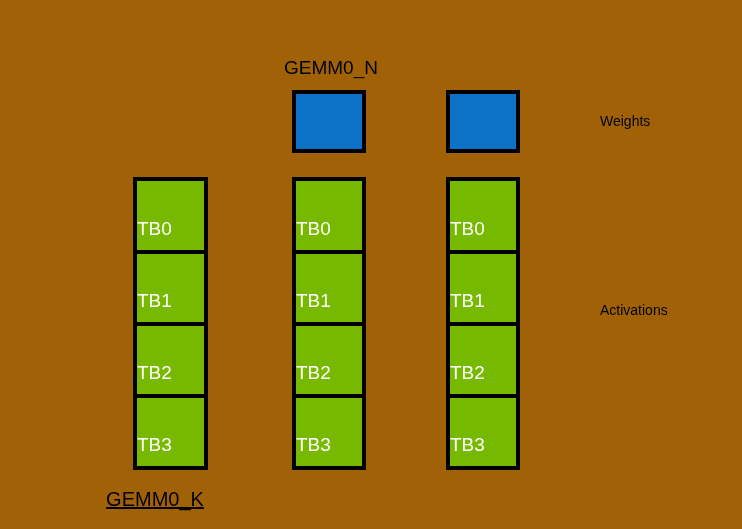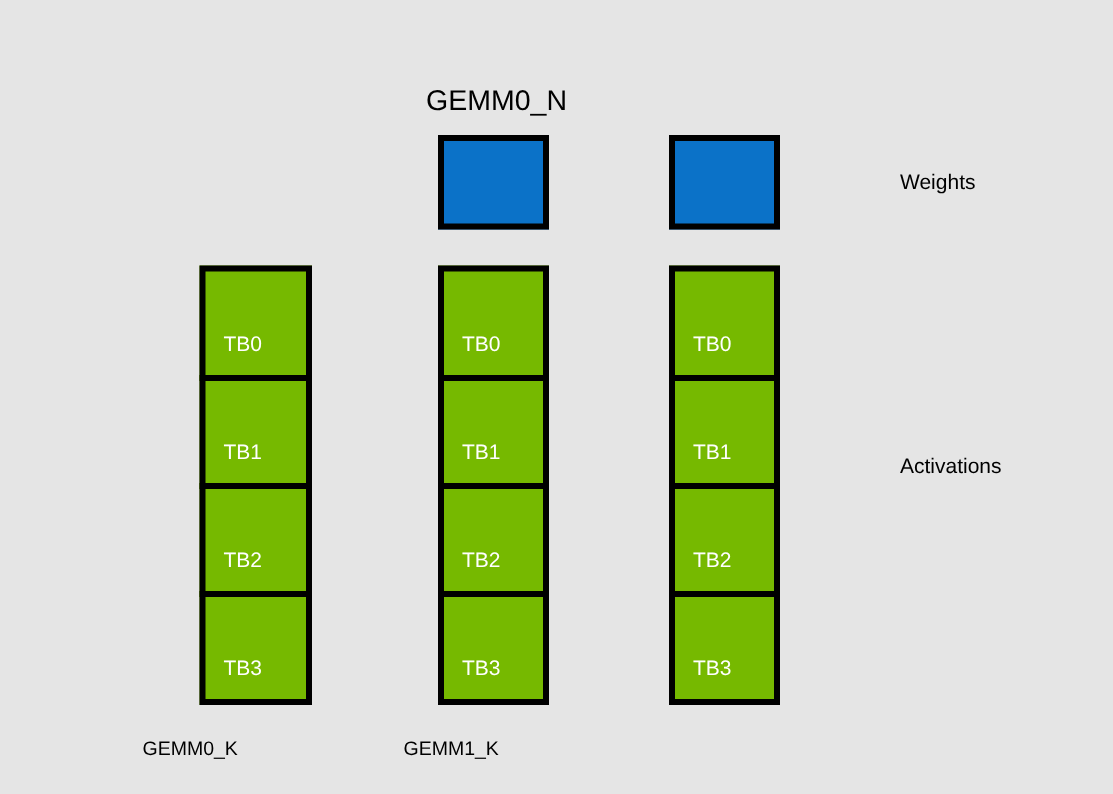--- a/index.html
+++ b/index.html
@@ -7,41 +7,42 @@
     padding: 0;
     background: #ffffff;
   }
   body {
     font-family: "Liberation Sans", sans-serif;
   }
   #canvas {
     position: relative;
     width: 742px;
     height: 529px;
-    background: #e5e5e5;
+    background: #a16207;
     overflow: hidden;
   }
   .label {
     position: absolute;
     color: #000000;
     font-size: 19px;
     line-height: 24px;
     white-space: pre;
     font-family: "Liberation Sans", sans-serif;
   }
   .label.center {
     text-align: center;
   }
   .col-label {
     position: absolute;
-    text-align: left;
+    text-align: center;
     color: #000000;
-    font-size: 13px;
+    font-size: 20px;
     line-height: 24px;
     white-space: pre;
+    text-decoration: underline;
   }
   .weight-box {
     position: absolute;
     border: 4px solid #000000;
     box-sizing: border-box;
   }
   .column {
     position: absolute;
     display: flex;
     flex-direction: column;
@@ -54,23 +55,22 @@
     margin-bottom: -4px;
     display: flex;
     align-items: center;
     justify-content: flex-start;
   }
   .cell:last-child {
     margin-bottom: 0;
   }
   .cell-text {
     color: #ffffff;
-    font-size: 14px;
+    font-size: 19px;
     line-height: 20px;
-    padding-left: 12px;
     white-space: pre;
     margin-top: 26px;
   }
   .side-label {
     position: absolute;
     color: #000000;
     font-size: 14px;
     line-height: 23px;
     white-space: pre;
   }
@@ -135,15 +135,14 @@
     <div class="cell" style="height:76px; background:#76b900;">
       <span class="cell-text">TB2</span>
     </div>
     <div class="cell" style="height:76px; background:#76b900;">
       <span class="cell-text">TB3</span>
     </div>
   </div>
 
   <div class="col-label" style="left:95px; top:487px; width:120px;">GEMM0_K</div>
 
-  <div class="col-label" style="left:269px; top:487px; width:120px;">GEMM1_K</div>
 
 </div>
 
 </body></html>

